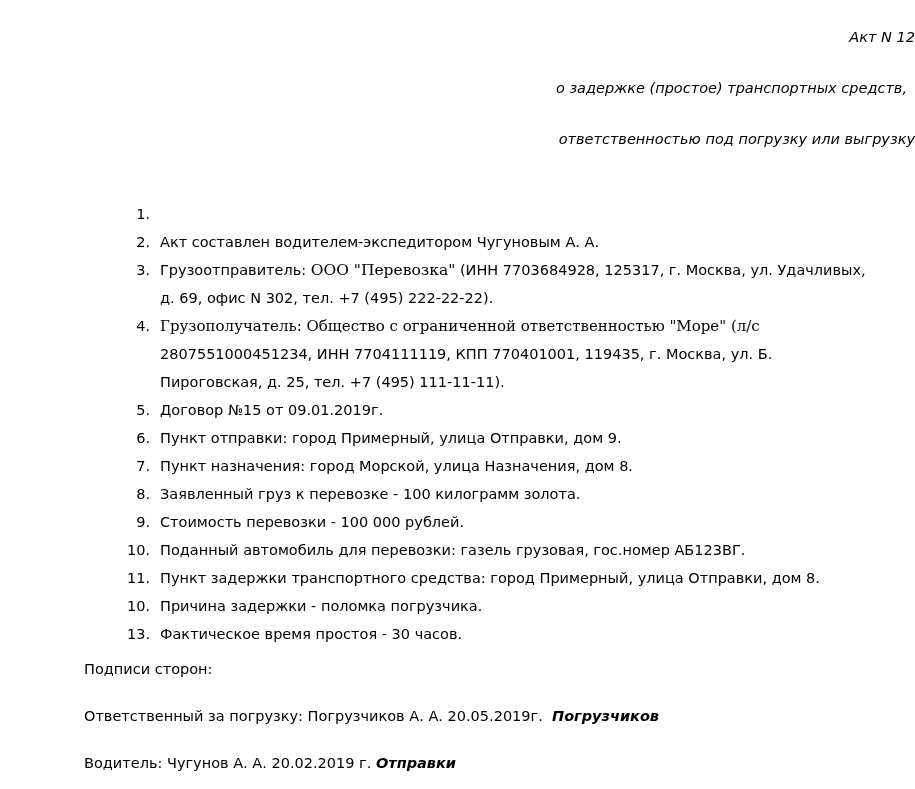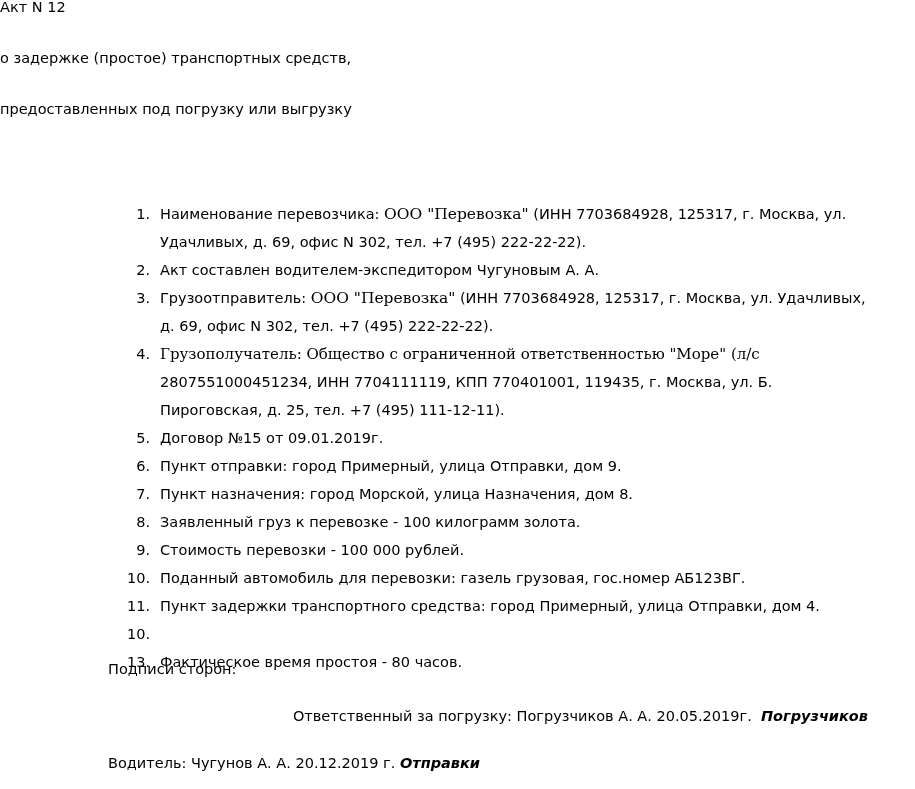--- a/index.html
+++ b/index.html
@@ -19,21 +19,23 @@
 
   .page {
     position: relative;
     width: 915px;
     height: 789px;
     box-sizing: border-box;
   }
 
   
   .doc-header {
-    text-align: left;
+    padding-top: 30px;
+    text-align: right;
+    font-style: italic;
   }
   .doc-header .hline {
     font-size: 14.5px;
     line-height: 1;
     color: #000;
     white-space: nowrap;
   }
   .doc-header .hline.l1 { margin: 0 0 0 0; }
   .doc-header .hline.l2 { margin: 36px 8px 0 0; }
   .doc-header .hline.l3 { margin: 37px 0 0 0; }
@@ -81,76 +83,72 @@
     font-size: 15.5px;
   }
   .serif-lg {
     font-family: "DejaVu Serif", "Liberation Serif", serif;
     font-size: 15px;
   }
 
   
   .signatures {
     position: absolute;
-    left: 108px;
+    left: 84px;
     top: 662px;
     width: 760px;
   }
   .sig-line {
     font-size: 14.5px;
     line-height: 1;
     white-space: nowrap;
   }
   .sig-line.s1 { margin: 0; }
-  .sig-line.s2 { margin-top: 32px; text-align: right; }
+  .sig-line.s2 { margin-top: 32px; }
   .sig-line.s3 { margin-top: 33px; }
   .sig-name {
     font-weight: bold;
     font-style: italic;
     font-size: 14.5px;
   }
 </style>
 </head>
 <body>
 
 <div class="page">
 
   <div class="doc-header">
     <div class="hline l1">Акт N 12</div>
     <div class="hline l2">о задержке (простое) транспортных средств,</div>
-    <div class="hline l3">предоставленных под погрузку или выгрузку</div>
+    <div class="hline l3">ответственностью под погрузку или выгрузку</div>
   </div>
 
   <ol class="clauses">
       <li class="clause">
         <span class="clause-num">1.</span>
-        <span class="clause-body">
-          <span class="ln"><span>Наименование перевозчика: </span><span class="serif">ООО "Перевозка"</span><span> (ИНН 7703684928,  125317, г. Москва, ул.</span></span>
-          <span class="ln"><span>Удачливых, д. 69, офис N 302, тел. +7 (495) 222-22-22).</span></span>
-        </span>
       </li>
       <li class="clause">
         <span class="clause-num">2.</span>
         <span class="clause-body">
           <span class="ln"><span>Акт составлен водителем-экспедитором Чугуновым А. А.</span></span>
         </span>
       </li>
       <li class="clause">
         <span class="clause-num">3.</span>
         <span class="clause-body">
           <span class="ln"><span>Грузоотправитель: </span><span class="serif">ООО "Перевозка"</span><span> (ИНН 7703684928,  125317, г. Москва, ул. Удачливых,</span></span>
           <span class="ln"><span>д. 69, офис N 302, тел. +7 (495) 222-22-22).</span></span>
         </span>
       </li>
       <li class="clause">
         <span class="clause-num">4.</span>
         <span class="clause-body">
           <span class="ln"><span class="serif-lg">Грузополучатель: Общество с ограниченной ответственностью "Море" (л/с</span></span>
           <span class="ln"><span>2807551000451234,  ИНН 7704111119,  КПП 770401001,  119435, г. Москва, ул. Б.</span></span>
-          <span class="ln"><span>Пироговская, д. 25, тел. +7 (495) 111-12-11).</span></span>
+          <span class="ln"><span>Пироговская, д. 25, тел. +7 (495) 111-11-11).</span></span>
         </span>
       </li>
       <li class="clause">
         <span class="clause-num">5.</span>
         <span class="clause-body">
           <span class="ln"><span>Договор №15 от 09.01.2019г.</span></span>
         </span>
       </li>
       <li class="clause">
         <span class="clause-num">6.</span>
@@ -178,37 +176,40 @@
       </li>
       <li class="clause">
         <span class="clause-num">10.</span>
         <span class="clause-body">
           <span class="ln"><span>Поданный автомобиль для перевозки:  газель грузовая, гос.номер АБ123ВГ.</span></span>
         </span>
       </li>
       <li class="clause">
         <span class="clause-num">11.</span>
         <span class="clause-body">
-          <span class="ln"><span>Пункт задержки транспортного средства: город Примерный,  улица Отправки, дом 4.</span></span>
+          <span class="ln"><span>Пункт задержки транспортного средства: город Примерный,  улица Отправки, дом 8.</span></span>
         </span>
       </li>
       <li class="clause">
         <span class="clause-num">10.</span>
+        <span class="clause-body">
+          <span class="ln"><span>Причина задержки - поломка погрузчика.</span></span>
+        </span>
       </li>
       <li class="clause">
         <span class="clause-num">13.</span>
         <span class="clause-body">
-          <span class="ln"><span>Фактическое время простоя - 80 часов.</span></span>
+          <span class="ln"><span>Фактическое время простоя - 30 часов.</span></span>
         </span>
       </li>
     </ol>
 
   <div class="signatures">
     <div class="sig-line s1">Подписи сторон:</div>
     <div class="sig-line s2">
       <span>Ответственный за погрузку:  Погрузчиков А. А. 20.05.2019г.</span><span>&nbsp;&nbsp;</span><span class="sig-name">Погрузчиков</span>
     </div>
     <div class="sig-line s3">
-      <span>Водитель: Чугунов А. А. 20.12.2019 г.</span><span>&nbsp;</span><span class="sig-name">Отправки</span>
+      <span>Водитель: Чугунов А. А. 20.02.2019 г.</span><span>&nbsp;</span><span class="sig-name">Отправки</span>
     </div>
   </div>
 
 </div>
 
 </body></html>

